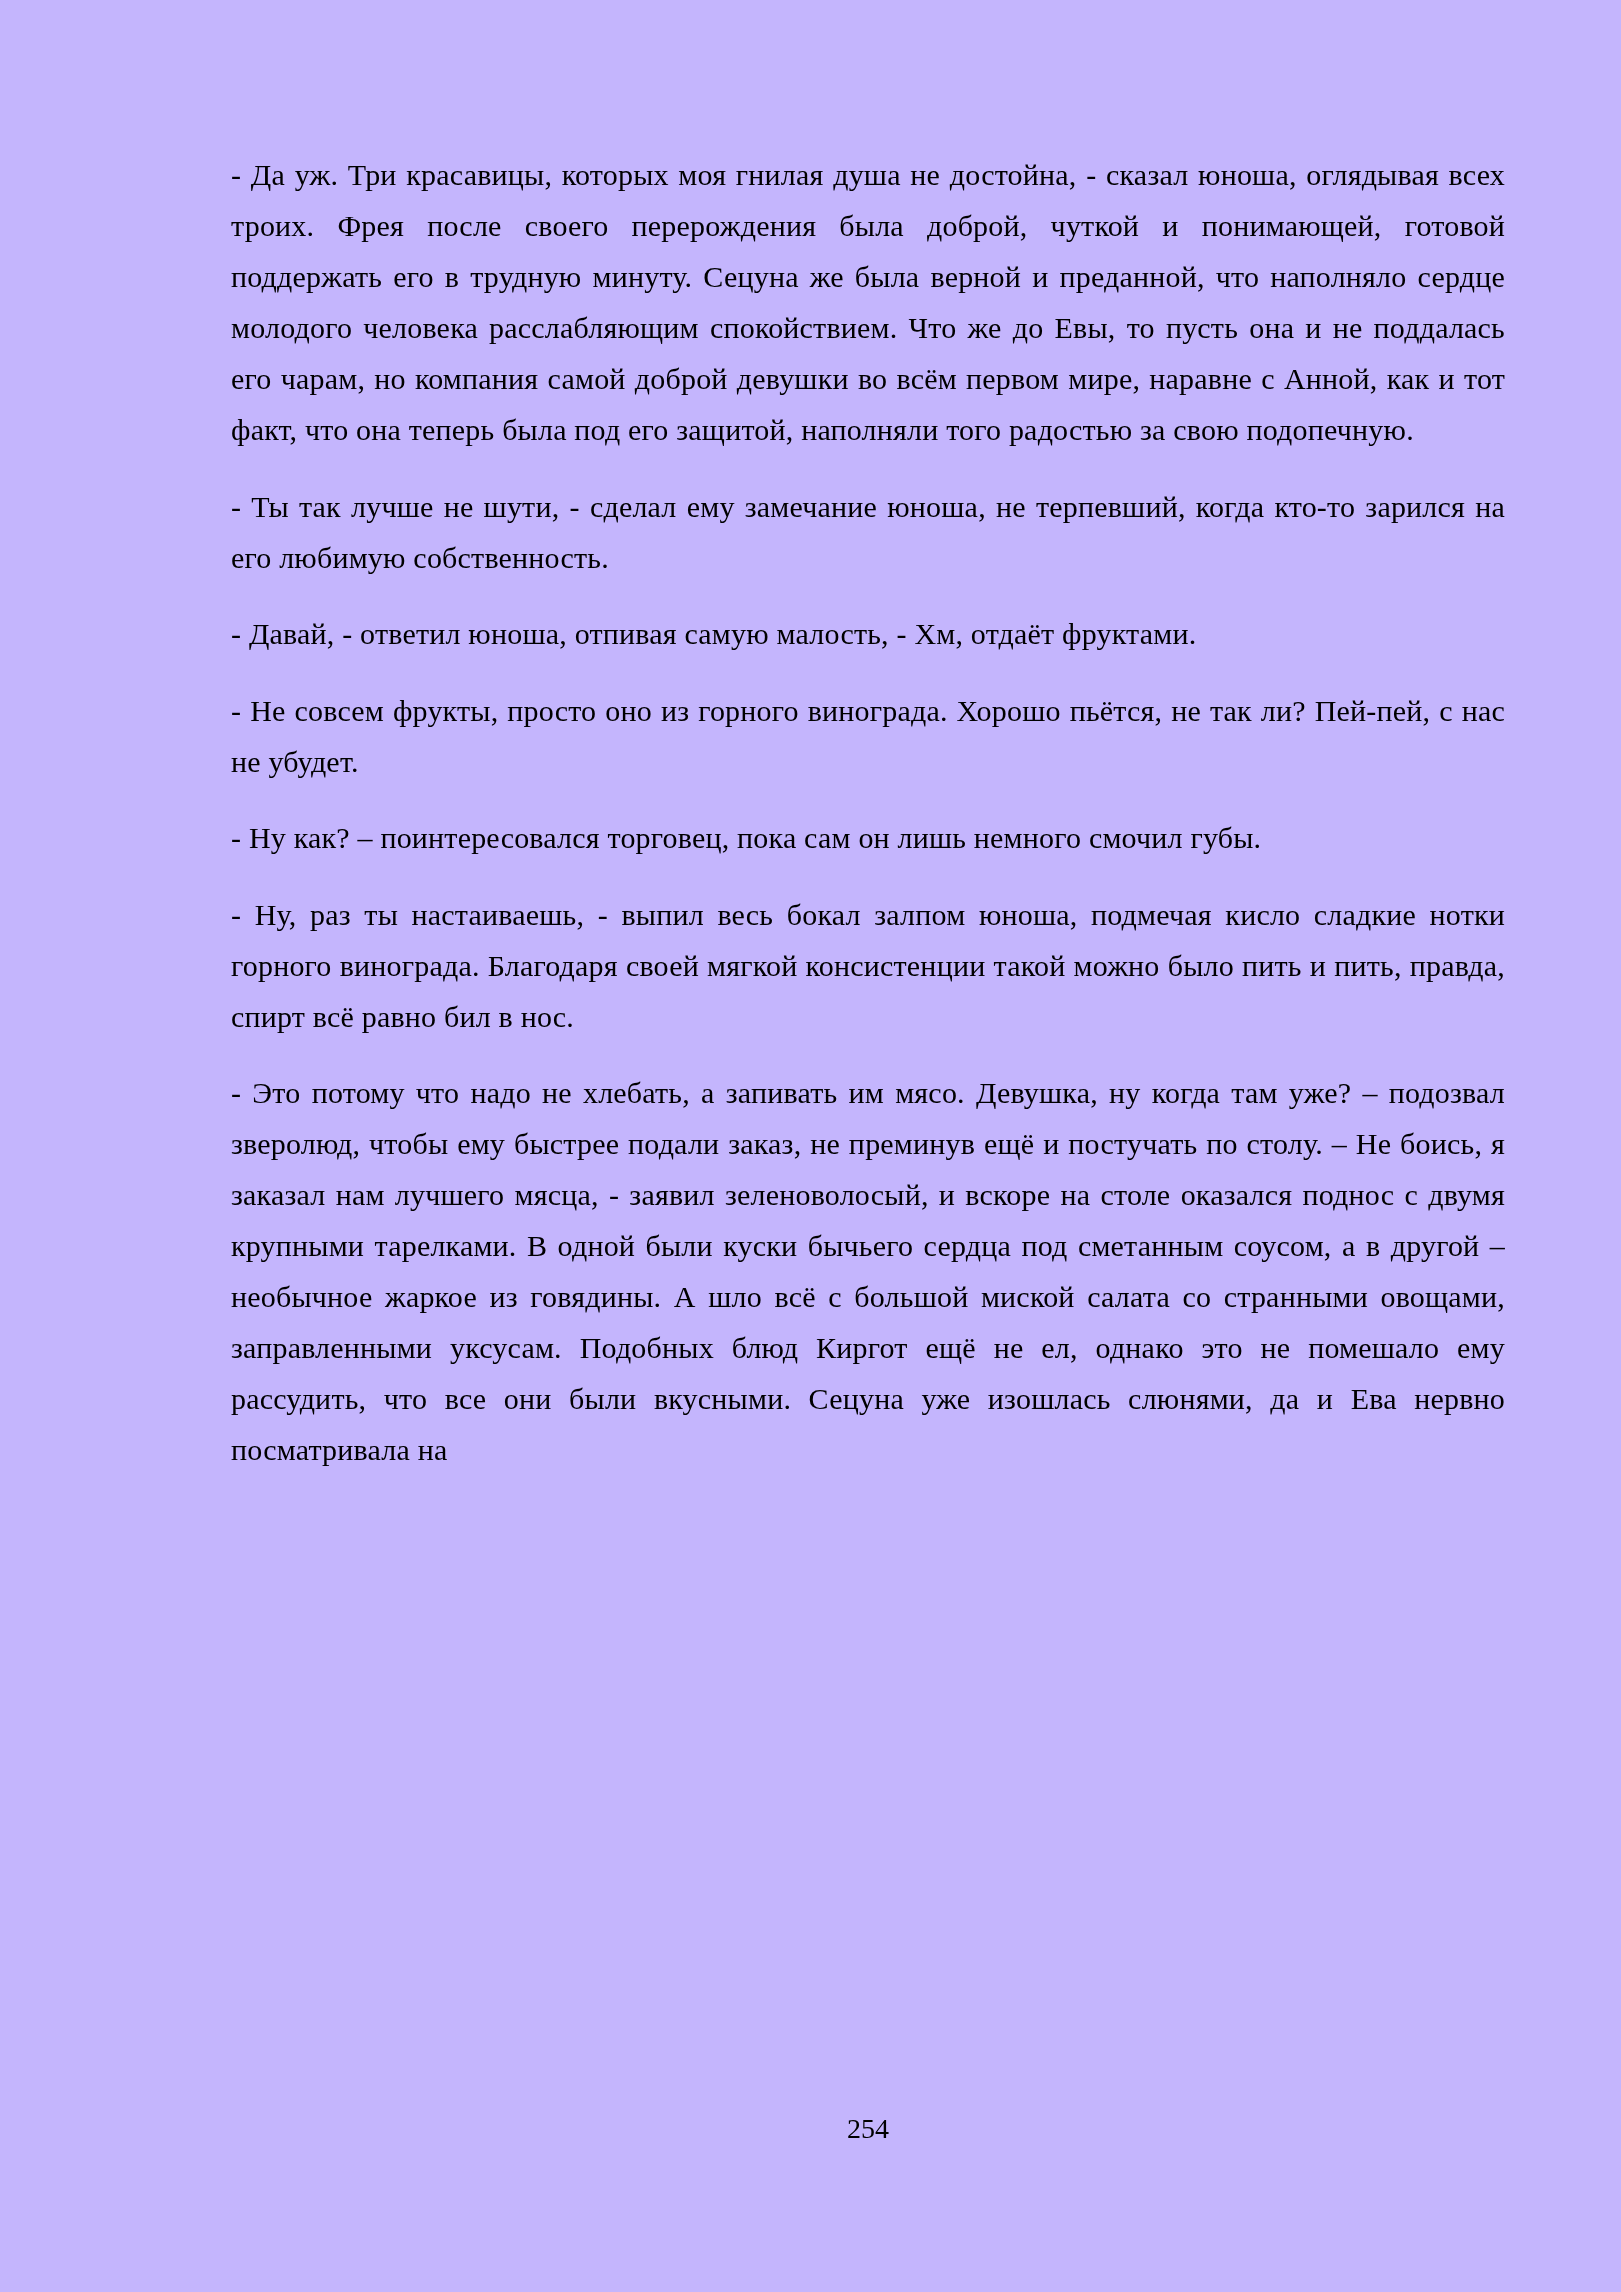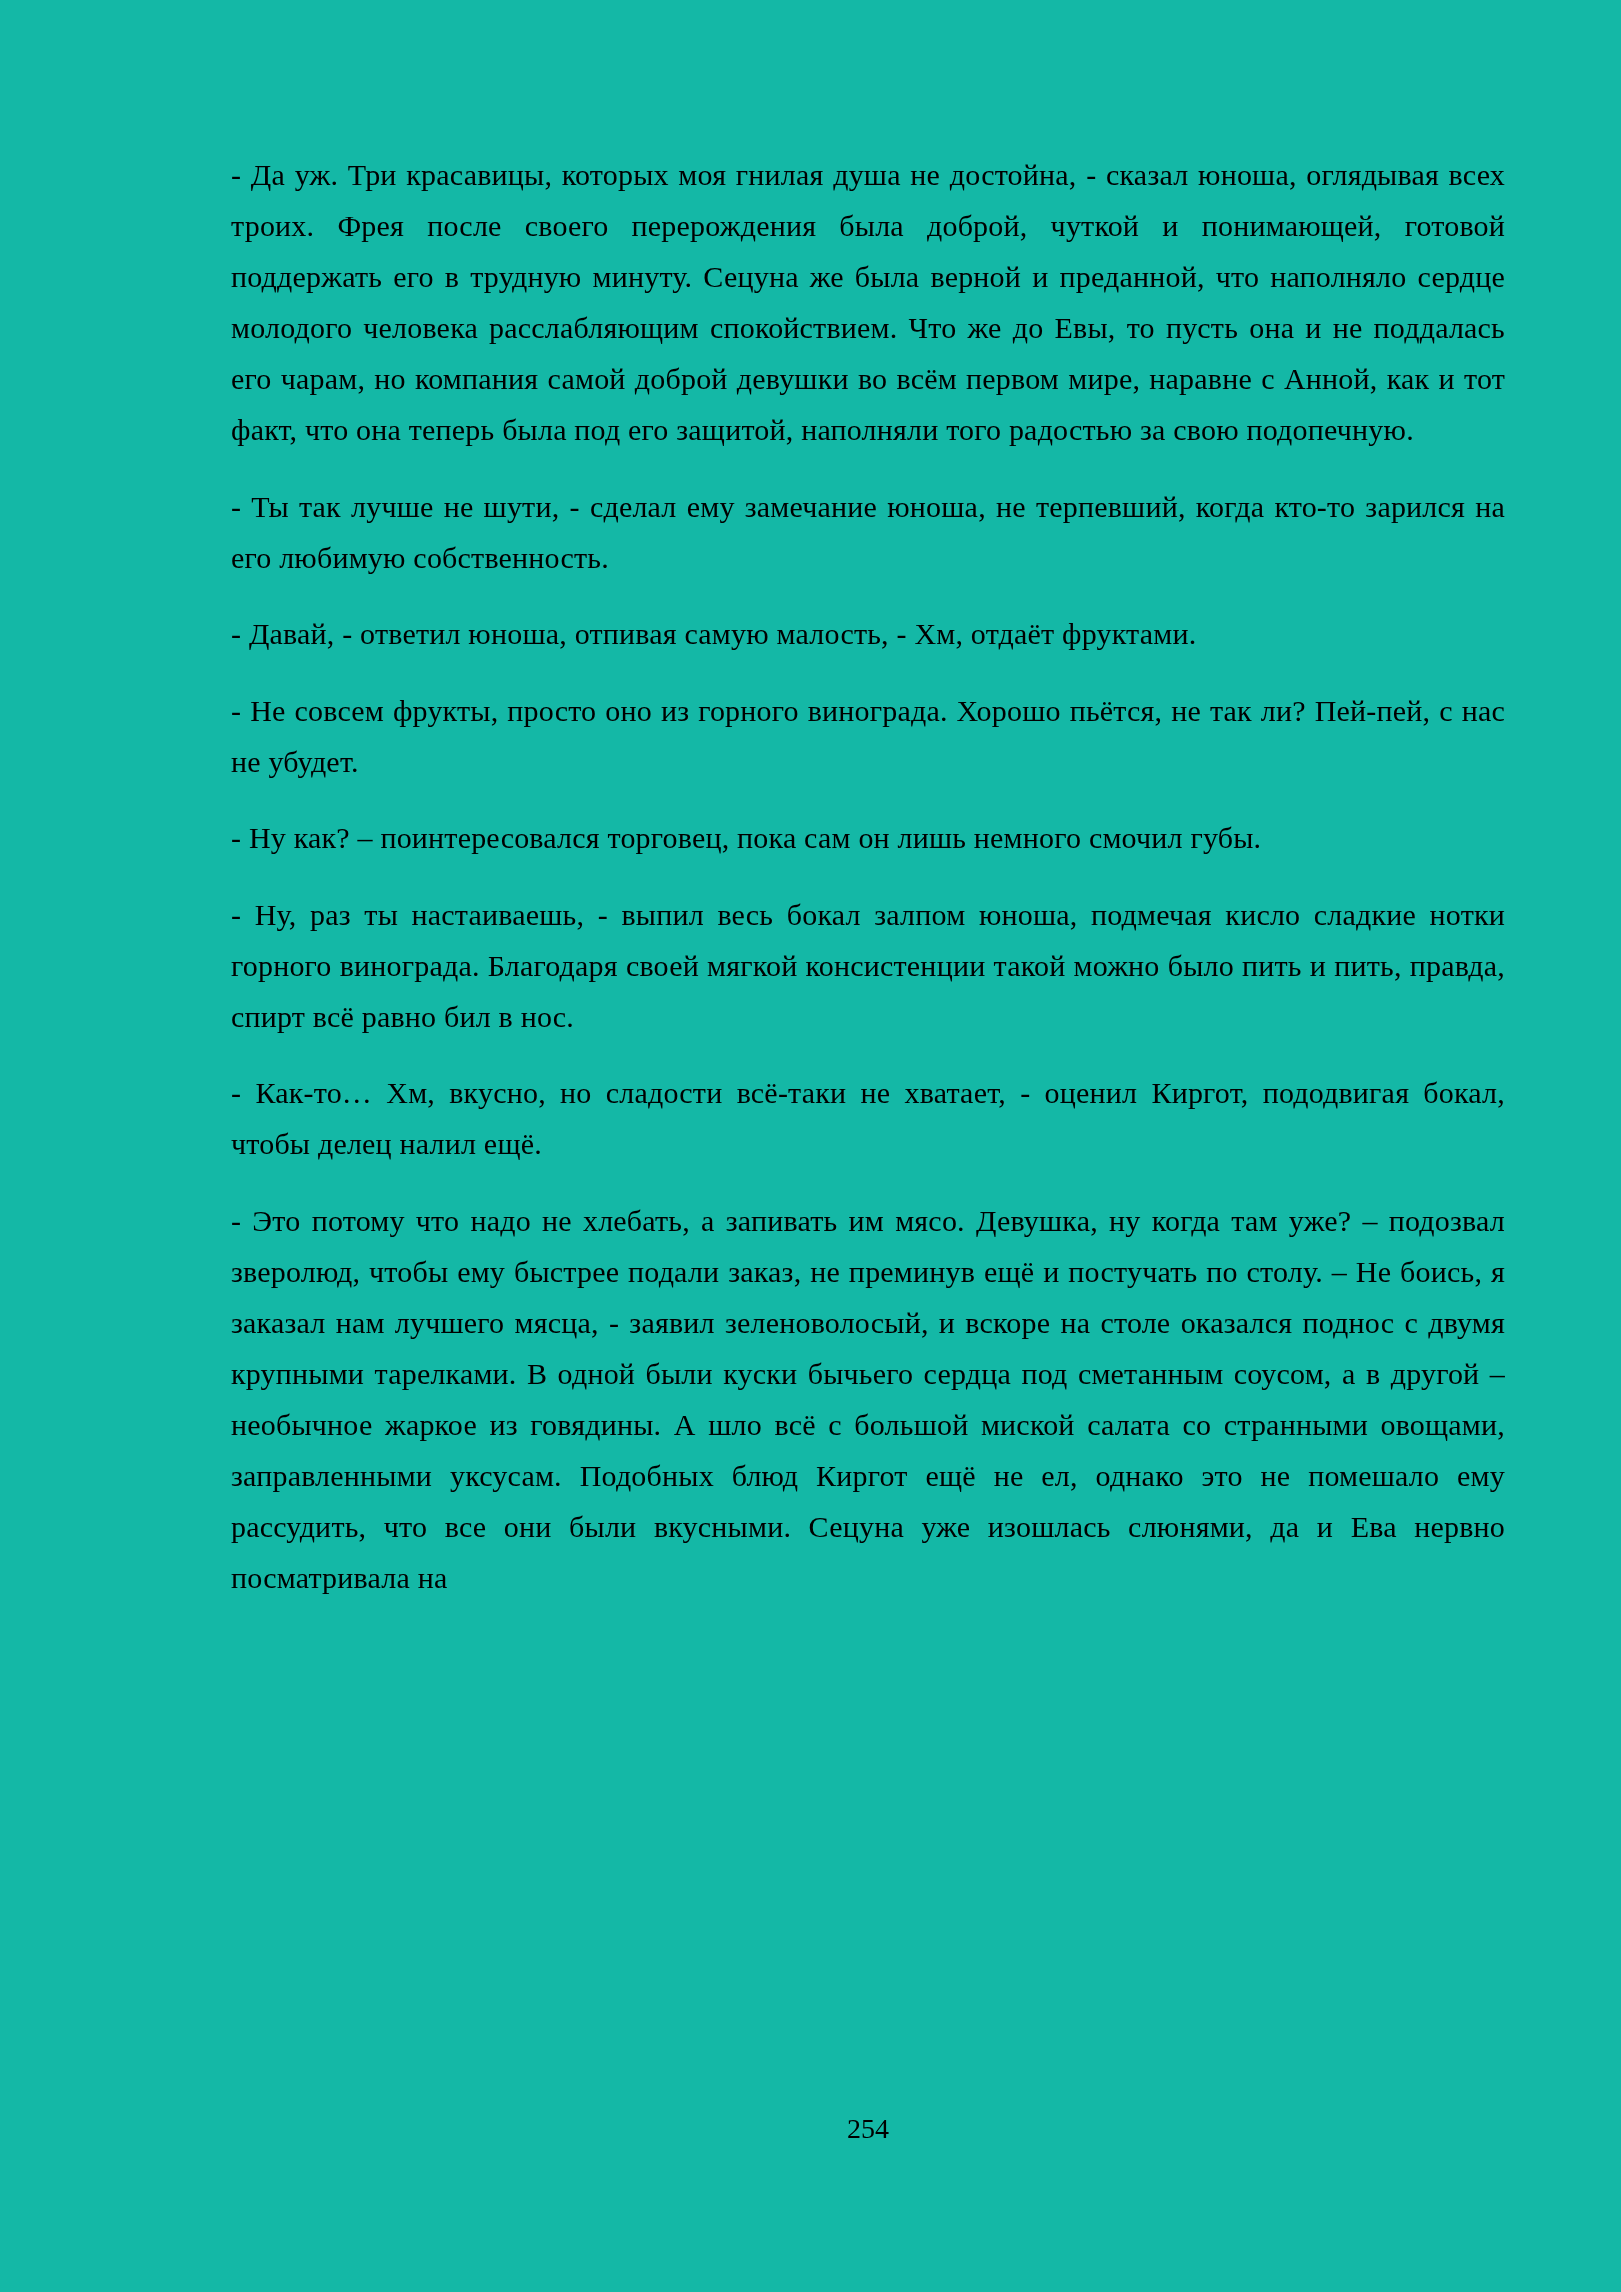--- a/index.html
+++ b/index.html
@@ -11,21 +11,21 @@
     width: 1621px;
     height: 2293px;
     background: #ffffff;
     color: #000000;
     font-family: "Liberation Serif", "DejaVu Serif", serif;
     overflow: hidden;
   }
   .page {
     position: absolute;
     inset: 0;
-    background: #14b8a6;
+    background: #c4b5fd;
     font-family: Liberation Serif, serif;
   }
   .text-column {
     position: absolute;
     left: 231px;
     top: 149px;
     width: 1274px;
   }
   .text-column p {
     margin: 0 0 25.5px 0;
@@ -49,18 +49,17 @@
 <body>
 
 <div class="page">
   <div class="text-column">
       <p>- Да уж. Три красавицы, которых моя гнилая душа не достойна, - сказал юноша, оглядывая всех троих. Фрея после своего перерождения была доброй, чуткой и понимающей, готовой поддержать его в трудную минуту. Сецуна же была верной и преданной, что наполняло сердце молодого человека расслабляющим спокойствием. Что же до Евы, то пусть она и не поддалась его чарам, но компания самой доброй девушки во всём первом мире, наравне с Анной, как и тот факт, что она теперь была под его защитой, наполняли того радостью за свою подопечную.</p>
       <p>- Ты так лучше не шути, - сделал ему замечание юноша, не терпевший, когда кто-то зарился на его любимую собственность.</p>
       <p>- Давай, - ответил юноша, отпивая самую малость, - Хм, отдаёт фруктами.</p>
       <p>- Не совсем фрукты, просто оно из горного винограда. Хорошо пьётся, не так ли? Пей-пей, с нас не убудет.</p>
       <p>- Ну как? – поинтересовался торговец, пока сам он лишь немного смочил губы.</p>
       <p>- Ну, раз ты настаиваешь, - выпил весь бокал залпом юноша, подмечая кисло сладкие нотки горного винограда. Благодаря своей мягкой консистенции такой можно было пить и пить, правда, спирт всё равно бил в нос.</p>
-      <p>- Как-то… Хм, вкусно, но сладости всё-таки не хватает, - оценил Киргот, пододвигая бокал, чтобы делец налил ещё.</p>
       <p>- Это потому что надо не хлебать, а запивать им мясо. Девушка, ну когда там уже? – подозвал зверолюд, чтобы ему быстрее подали заказ, не преминув ещё и постучать по столу. – Не боись, я заказал нам лучшего мясца, - заявил зеленоволосый, и вскоре на столе оказался поднос с двумя крупными тарелками. В одной были куски бычьего сердца под сметанным соусом, а в другой – необычное жаркое из говядины. А шло всё с большой миской салата со странными овощами, заправленными уксусам. Подобных блюд Киргот ещё не ел, однако это не помешало ему рассудить, что все они были вкусными. Сецуна уже изошлась слюнями, да и Ева нервно посматривала на</p>
     </div>
   <div class="page-number">254</div>
 </div>
 
 
 </body></html>

